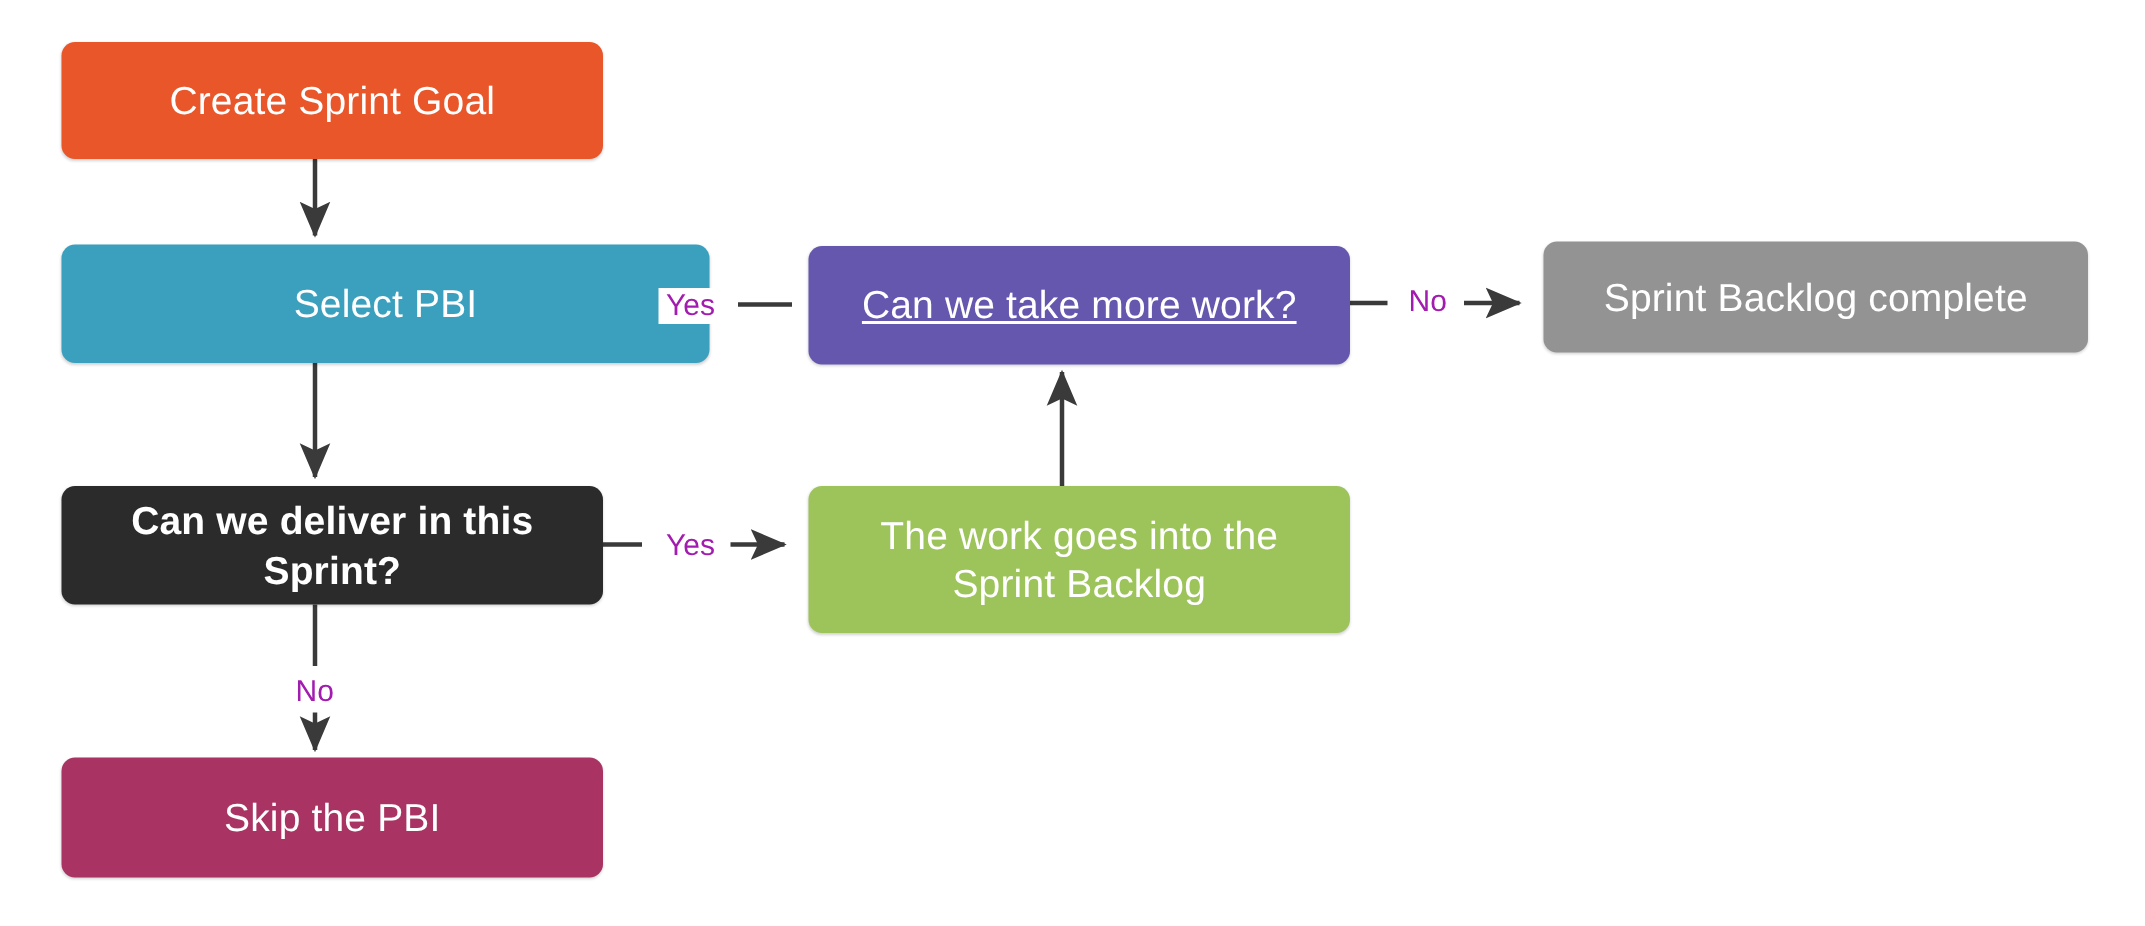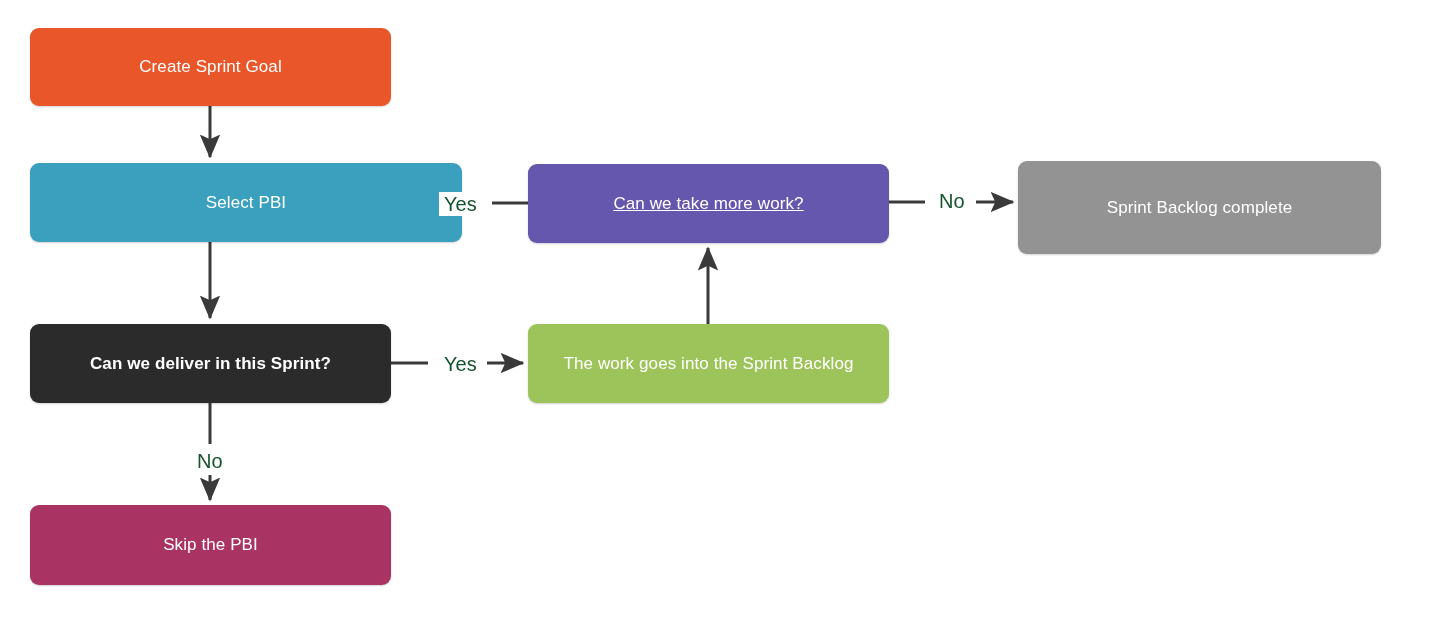--- a/index.html
+++ b/index.html
@@ -19,37 +19,38 @@
   }
   .node {
     position: absolute;
     box-sizing: border-box;
     border-radius: 9px;
     display: flex;
     align-items: center;
     justify-content: center;
     text-align: center;
     color: #ffffff;
-    font-size: 17px;
+    font-size: 26px;
     line-height: 1.25;
     letter-spacing: 0.1px;
     padding: 4px 14px;
     box-shadow: 0 1px 2px rgba(0,0,0,0.18);
+    margin-left: 11px;
   }
   .edge-svg {
     position: absolute;
     left: 0;
     top: 0;
     width: 1430px;
     height: 617px;
     pointer-events: none;
   }
   .edge-label {
     position: absolute;
-    color: #14532d;
+    color: #a21caf;
     font-size: 20px;
     line-height: 1;
     background: #ffffff;
     padding: 2px 5px;
     white-space: nowrap;
   }
 </style>
 </head>
 <body>
 
@@ -93,29 +94,29 @@
   </div>
 
   <div class="node" style="left: 30px; top: 163px; width: 432px; height: 79px; background: rgb(58, 160, 190);">
     <span>Select PBI</span>
   </div>
 
   <div class="node" style="left: 528px; top: 164px; width: 361px; height: 79px; background: rgb(101, 87, 174); text-decoration: underline;">
     <span>Can we take more work?</span>
   </div>
 
-  <div class="node" style="left: 1018px; top: 161px; width: 363px; height: 93px; background: rgb(147, 147, 147); text-align: right;">
+  <div class="node" style="left: 1018px; top: 161px; width: 363px; height: 74px; background: rgb(147, 147, 147); text-align: right;">
     <span>Sprint Backlog complete</span>
   </div>
 
   <div class="node" style="left: 30px; top: 324px; width: 361px; height: 79px; background: rgb(43, 43, 43); font-weight: bold;">
     <span>Can we deliver in this Sprint?</span>
   </div>
 
-  <div class="node" style="left: 528px; top: 324px; width: 361px; height: 79px; background: rgb(157, 196, 90);">
+  <div class="node" style="left: 528px; top: 324px; width: 361px; height: 98px; background: rgb(157, 196, 90);">
     <span>The work goes into the Sprint Backlog</span>
   </div>
 
   <div class="node" style="left: 30px; top: 505px; width: 361px; height: 80px; background: rgb(169, 51, 98);">
     <span>Skip the PBI</span>
   </div>
 
   <div class="edge-label" style="left: 439px; top: 192px;">Yes</div>
   <div class="edge-label" style="left: 934px; top: 189px;">No</div>
   <div class="edge-label" style="left: 439px; top: 352px;">Yes</div>

